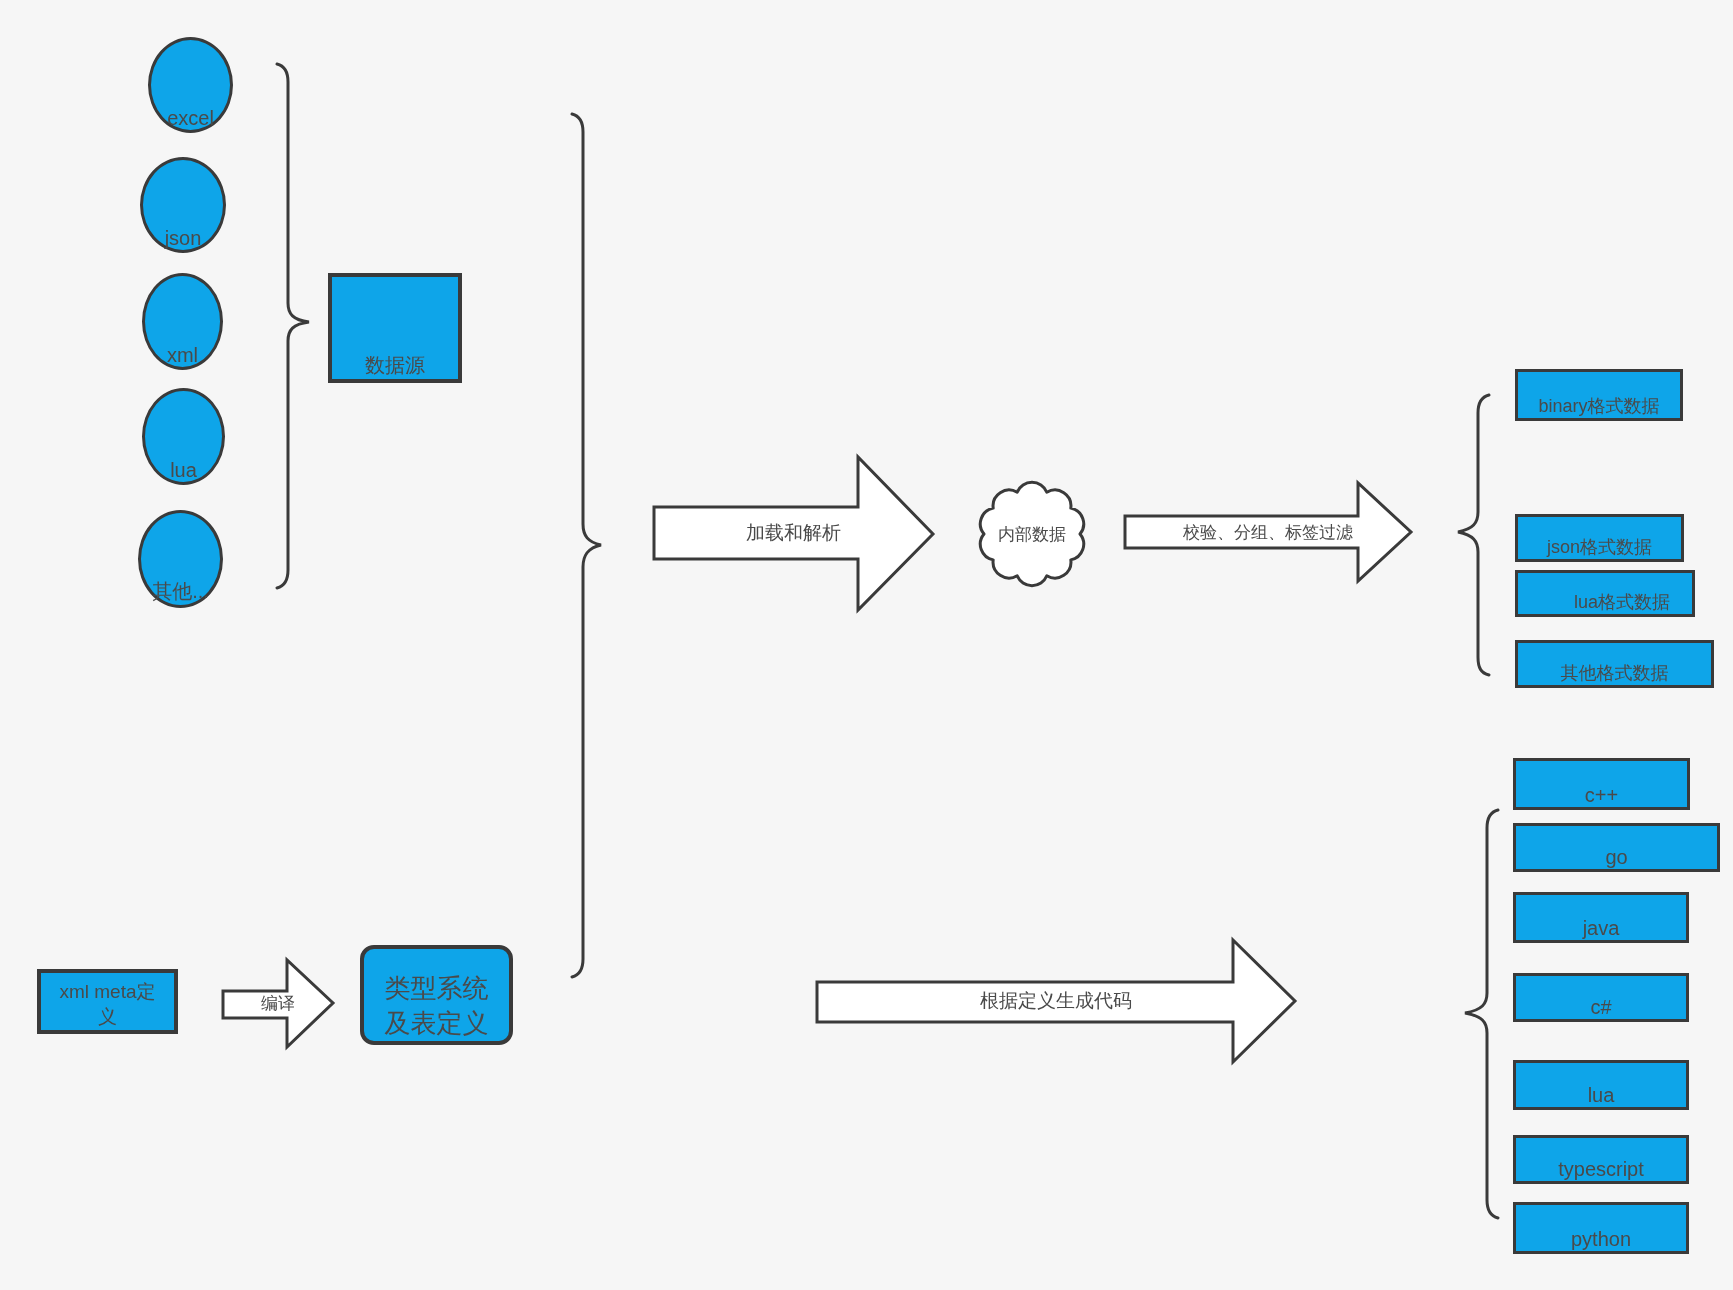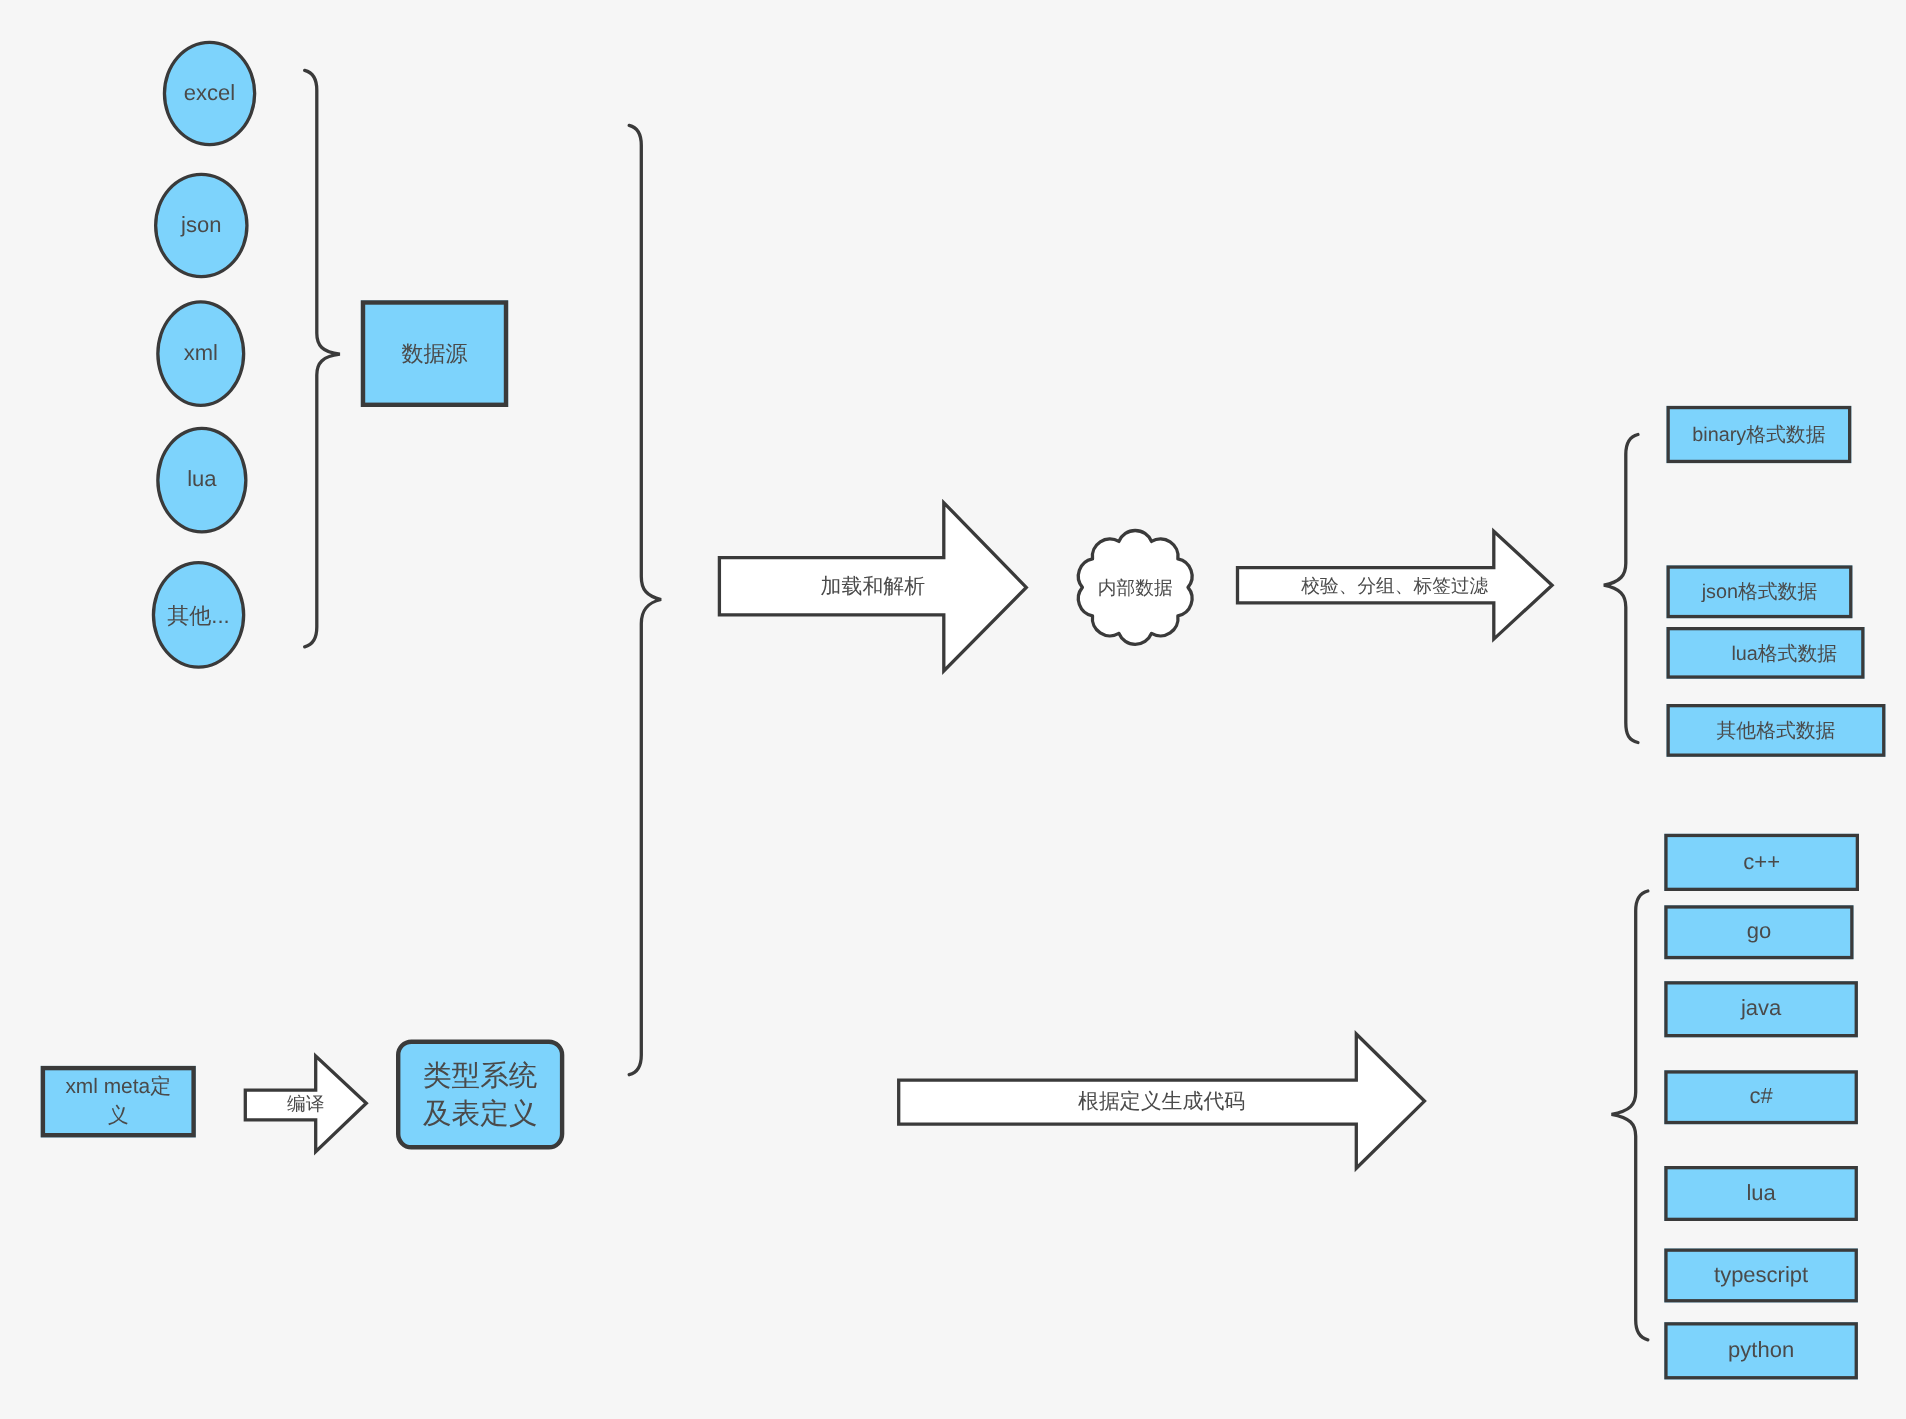--- a/index.html
+++ b/index.html
@@ -1,22 +1,22 @@
 <!DOCTYPE html>
 <html><head>
 <meta charset="utf-8">
 <style>
   html,body{margin:0;padding:0;background:#f6f6f6;}
   #canvas{
     position:relative;width:1733px;height:1290px;background:#f6f6f6;overflow:hidden;
     font-family:"Liberation Sans","DejaVu Sans",sans-serif;color:#4a4a4a;
   }
   #shapes-svg{position:absolute;left:0;top:0;width:1733px;height:1290px;}
-  .node{position:absolute;display:flex;align-items:center;justify-content:center;
-        text-align:center;background:#7dd3fc;border:3px solid #3a3a3a;box-sizing:border-box;}
+  .node{position:absolute;display:flex;align-items:flex-end;justify-content:center;
+        text-align:center;background:#0ea5e9;border:3px solid #3a3a3a;box-sizing:border-box;}
   .ellipse{border-radius:50%;font-size:20px;}
   .rect-heavy{border-width:4px;font-size:20px;}
   .rounded{border-radius:14px;}
   .format-box{font-size:18px;}
   .lang-box{font-size:20px;}
   .wrap{line-height:1.35;}
   .arrow-label{position:absolute;display:flex;align-items:center;justify-content:center;
         text-align:center;background:transparent;pointer-events:none;}
   .lbl-19{font-size:19px;}
   .lbl-17{font-size:17px;}
@@ -66,21 +66,21 @@
   <div class="node ellipse" style="left:142px;top:273px;width:81px;height:97px;">
     <span>xml</span>
   </div>
   <div class="node ellipse" style="left:142px;top:388px;width:83px;height:97px;">
     <span>lua</span>
   </div>
   <div class="node ellipse" style="left:138px;top:510px;width:85px;height:98px;">
     <span>其他...</span>
   </div>
 
-  <div class="node rect-heavy" style="left:328px;top:273px;width:134px;height:97px;">
+  <div class="node rect-heavy" style="left:328px;top:273px;width:134px;height:110px;">
     <span>数据源</span>
   </div>
 
   <div class="arrow-label lbl-19" style="left:654px;top:518px;width:279px;height:30px;">加载和解析</div>
   <div class="arrow-label lbl-17" style="left:1125px;top:517px;width:286px;height:30px;">校验、分组、标签过滤</div>
   <div class="arrow-label lbl-17" style="left:223px;top:989px;width:110px;height:28px;">编译</div>
   <div class="arrow-label lbl-19" style="left:817px;top:987px;width:478px;height:28px;">根据定义生成代码</div>
 
   <div class="arrow-label lbl-17" style="left:982px;top:519px;width:100px;height:30px;">内部数据</div>
 
@@ -101,21 +101,21 @@
     <span>xml meta定义</span>
   </div>
 
   <div class="node rect-heavy rounded wrap" style="left:360px;top:945px;width:153px;height:100px;padding:0 12px;font-size:26px;">
     <span>类型系统及表定义</span>
   </div>
 
   <div class="node lang-box" style="left:1513px;top:758px;width:177px;height:52px;">
     <span>c++</span>
   </div>
-  <div class="node lang-box" style="left:1513px;top:823px;width:172px;height:49px;">
+  <div class="node lang-box" style="left:1513px;top:823px;width:207px;height:49px;">
     <span>go</span>
   </div>
   <div class="node lang-box" style="left:1513px;top:892px;width:176px;height:51px;">
     <span>java</span>
   </div>
   <div class="node lang-box" style="left:1513px;top:973px;width:176px;height:49px;">
     <span>c#</span>
   </div>
   <div class="node lang-box" style="left:1513px;top:1060px;width:176px;height:50px;">
     <span>lua</span>

